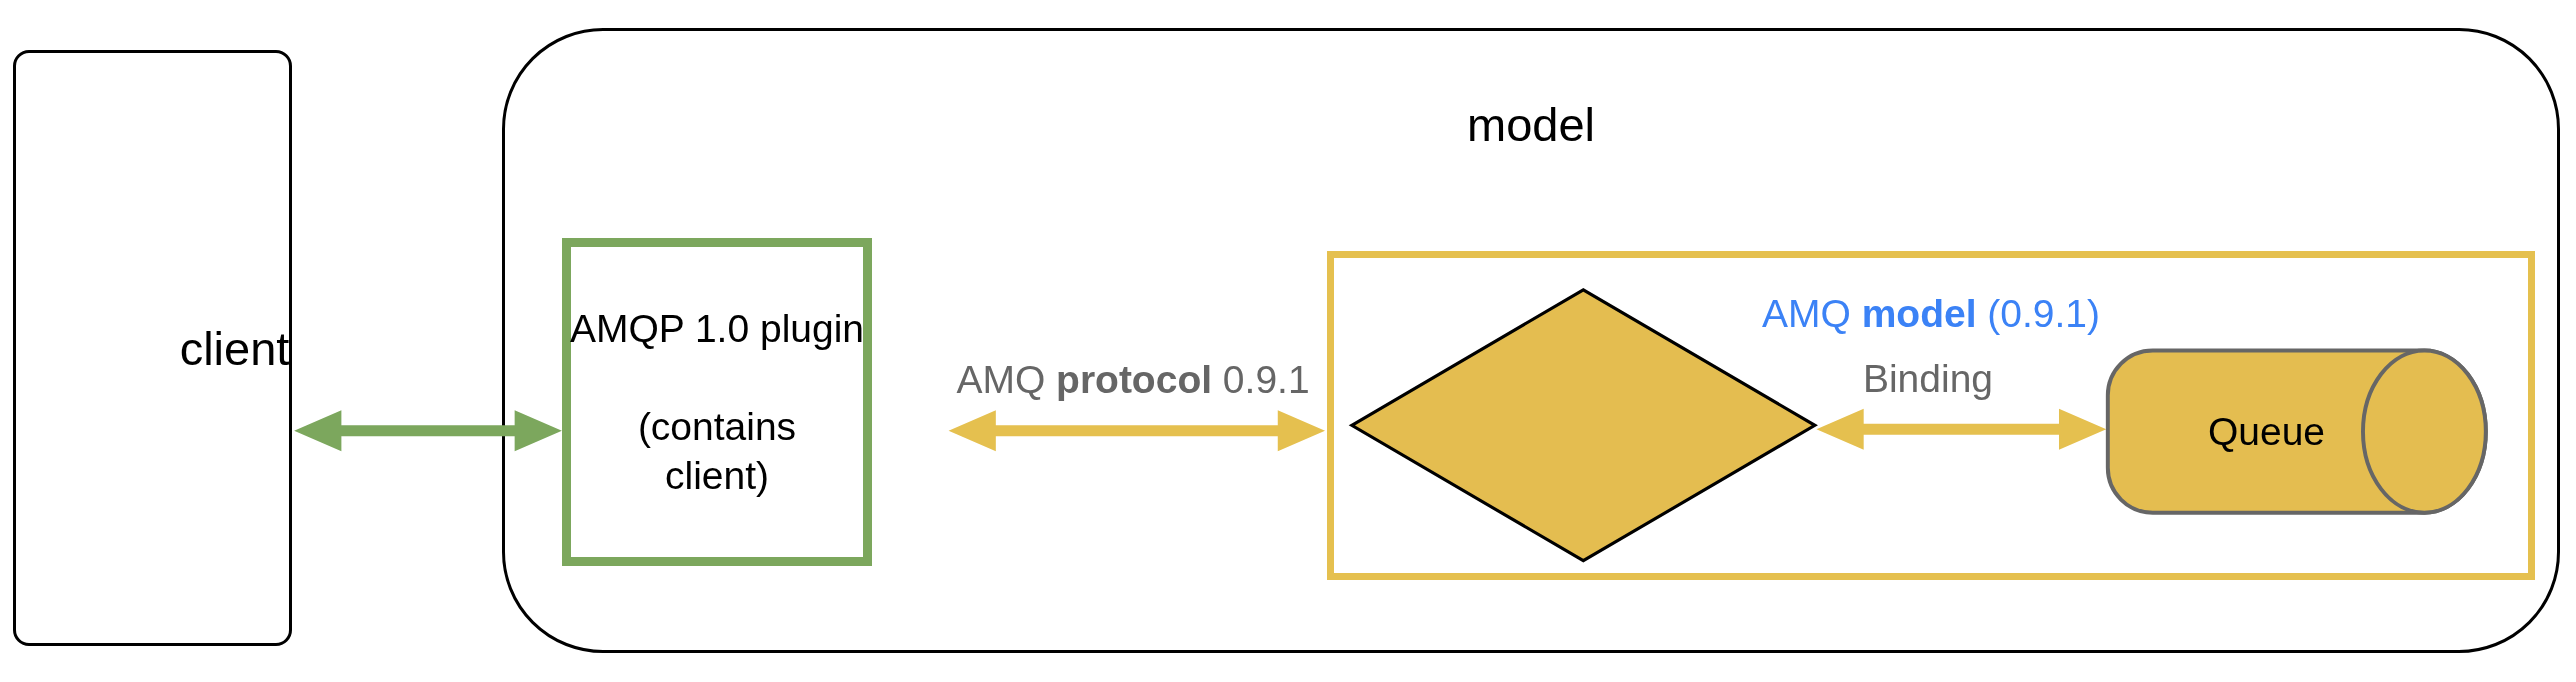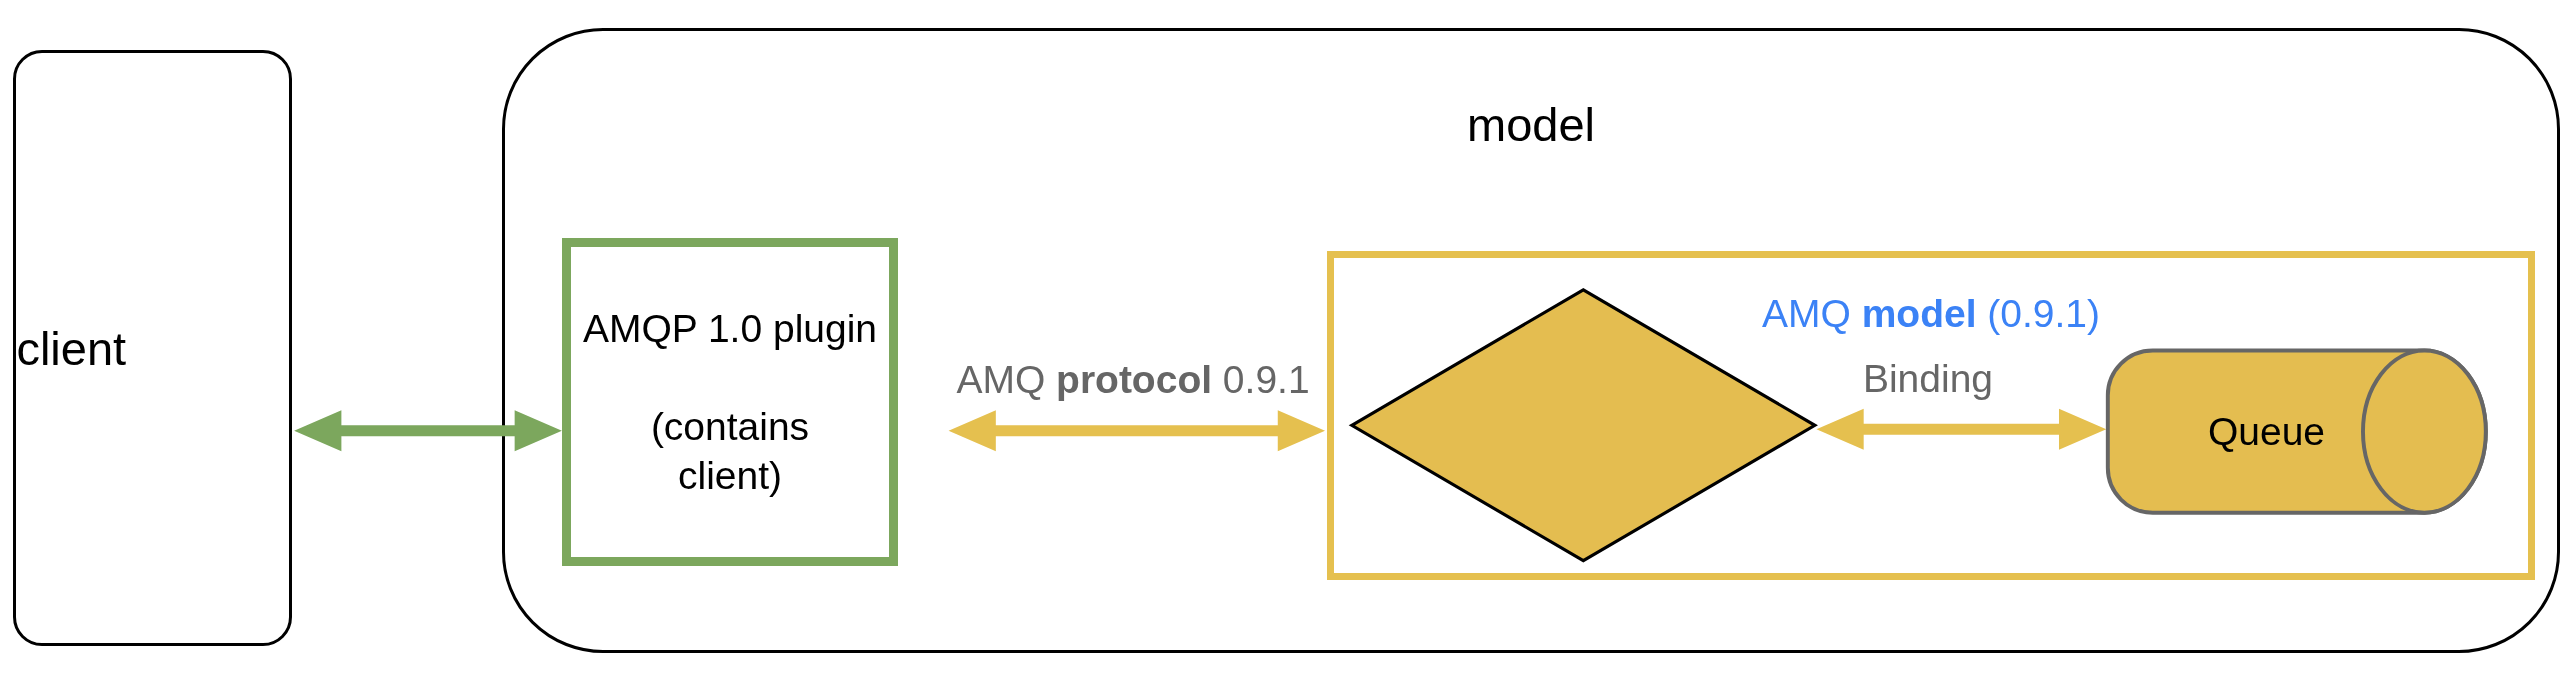--- a/index.html
+++ b/index.html
@@ -16,39 +16,39 @@
     overflow: hidden;
   }
   
   .node {
     position: absolute;
     background: #ffffff;
     box-sizing: border-box;
   }
   #client-box {
     left: 13.4px; top: 50px; width: 279px; height: 596px;
-    border: 3.2px solid #000000; border-radius: 29px;
-    display: flex; align-items: center; justify-content: flex-start;
+    border: 3.2px solid #000000; border-radius: 16px;
+    display: flex; align-items: center; justify-content: flex-end;
     z-index: 1;
   }
   #server-box {
     left: 502px; top: 27.6px; width: 2058px; height: 625px;
     border: 3.2px solid #000000; border-radius: 101px;
     z-index: 1;
   }
   .big-label {
     font-size: 47px; line-height: 47px; color: #000000;
   }
   #server-label {
     position: absolute; left: 502px; top: 101px; width: 2058px;
     text-align: center; z-index: 4;
   }
   
   #plugin-box {
-    left: 562px; top: 238px; width: 336px; height: 328px;
+    left: 562px; top: 238px; width: 310px; height: 328px;
     border: 9.5px solid #7CA75D;
     display: flex; flex-direction: column;
     align-items: center; justify-content: center;
     text-align: center;
     z-index: 3;
   }
   #plugin-box .line {
     font-size: 39px; line-height: 49px; color: #000000; white-space: pre;
   }
   #plugin-box .spacer { height: 49px; }

